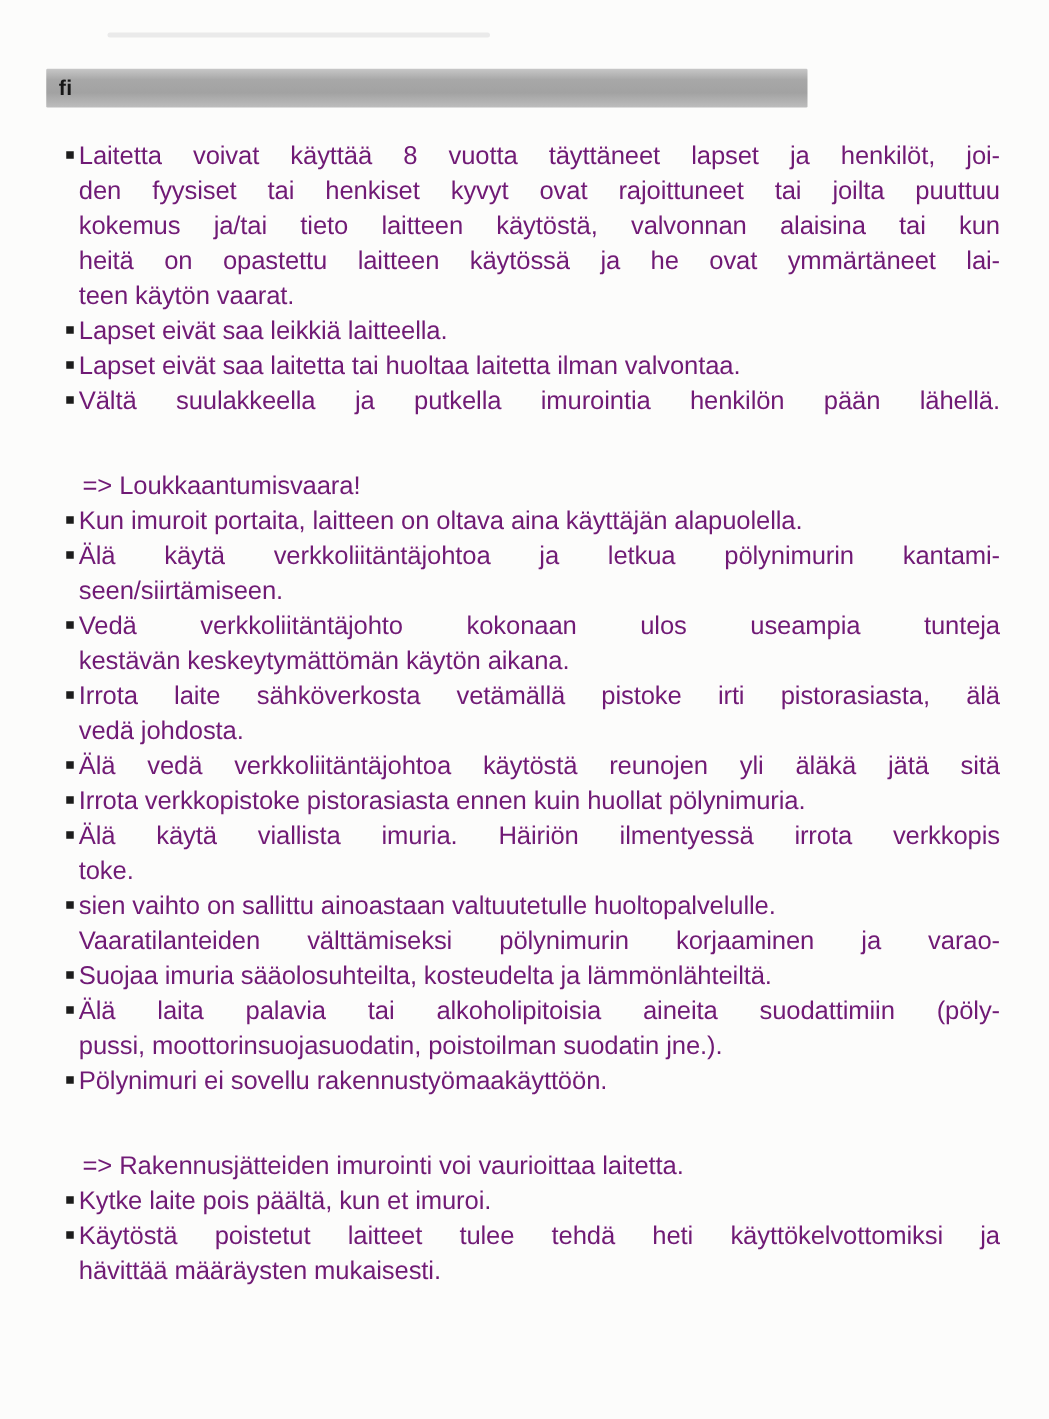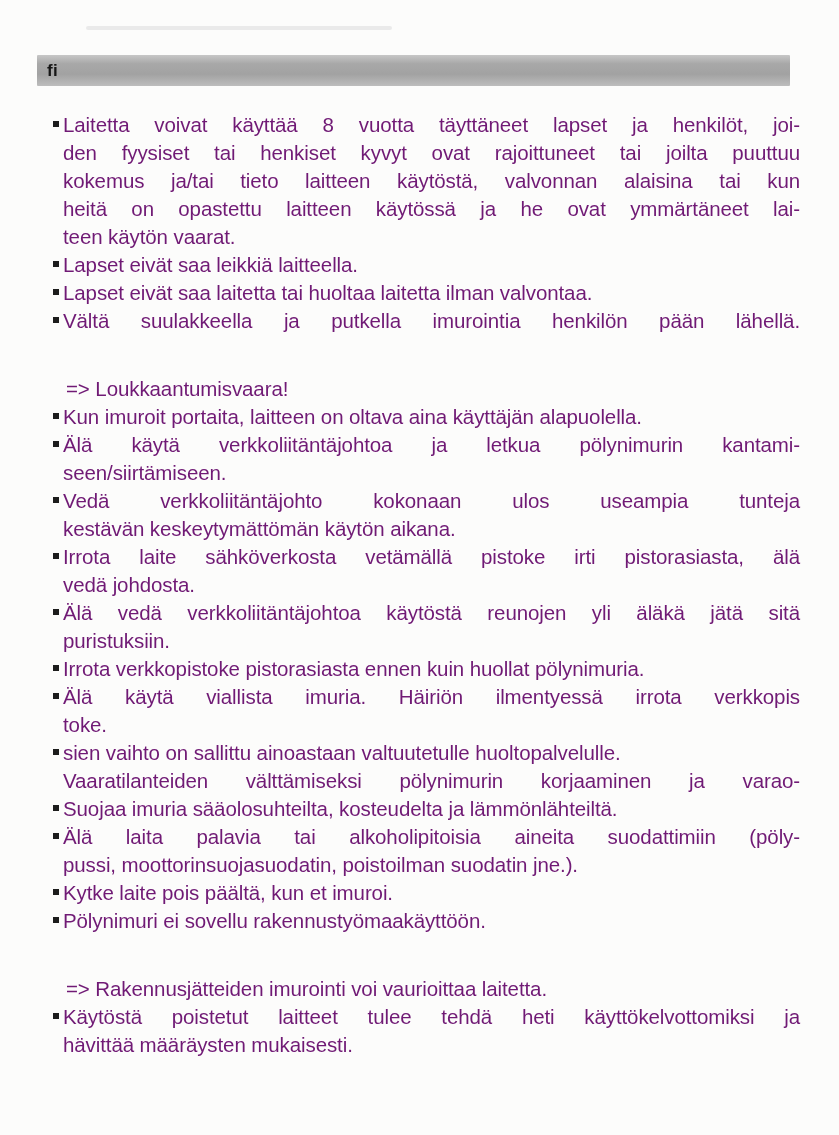--- a/index.html
+++ b/index.html
@@ -12,21 +12,21 @@
   }
   
   .scan-streak {
     position: absolute; left: 86px; top: 26px;
     width: 306px; height: 4px;
     background: #eaeaea; border-radius: 2px;
   }
   
   .lang-bar {
     position: absolute; left: 37px; top: 55px;
-    width: 753px; height: 31px;
+    width: 609px; height: 31px;
     background: linear-gradient(180deg, #c7c7c7 0%, #a8a8a8 28%, #a2a2a2 62%, #bdbdbd 100%);
     display: flex; align-items: center;
     border-radius: 1px;
   }
   .lang-label {
     font-size: 17px; font-weight: bold; color: #161616;
     margin-left: 10px; letter-spacing: 0.3px;
   }
   
   .content {
@@ -92,21 +92,20 @@
       <div class="ln">kestävän keskeytymättömän käytön aikana.</div>
     </div>
     <div class="item">
       <span class="bullet"></span>
       <div class="ln just">Irrota laite sähköverkosta vetämällä pistoke irti pistorasiasta, älä</div>
       <div class="ln">vedä johdosta.</div>
     </div>
     <div class="item">
       <span class="bullet"></span>
       <div class="ln just">Älä vedä verkkoliitäntäjohtoa käytöstä reunojen yli äläkä jätä sitä</div>
-      <div class="ln">puristuksiin.</div>
     </div>
     <div class="item">
       <span class="bullet"></span>
       <div class="ln">Irrota verkkopistoke pistorasiasta ennen kuin huollat pölynimuria.</div>
     </div>
     <div class="item">
       <span class="bullet"></span>
       <div class="ln just">Älä käytä viallista imuria. Häiriön ilmentyessä irrota verkkopis</div>
       <div class="ln">toke.</div>
     </div>
@@ -119,25 +118,25 @@
       <span class="bullet"></span>
       <div class="ln">Suojaa imuria sääolosuhteilta, kosteudelta ja lämmönlähteiltä.</div>
     </div>
     <div class="item">
       <span class="bullet"></span>
       <div class="ln just">Älä laita palavia tai alkoholipitoisia aineita suodattimiin (pöly-</div>
       <div class="ln">pussi, moottorinsuojasuodatin, poistoilman suodatin jne.).</div>
     </div>
     <div class="item">
       <span class="bullet"></span>
-      <div class="ln">Kytke laite pois päältä, kun et imuroi.</div>
+      <div class="ln">Pölynimuri ei sovellu rakennustyömaakäyttöön.</div>
+      <div class="ln note">=&gt; Rakennusjätteiden imurointi voi vaurioittaa laitetta.</div>
     </div>
     <div class="item">
       <span class="bullet"></span>
-      <div class="ln">Pölynimuri ei sovellu rakennustyömaakäyttöön.</div>
-      <div class="ln note">=&gt; Rakennusjätteiden imurointi voi vaurioittaa laitetta.</div>
+      <div class="ln">Kytke laite pois päältä, kun et imuroi.</div>
     </div>
     <div class="item">
       <span class="bullet"></span>
       <div class="ln just">Käytöstä poistetut laitteet tulee tehdä heti käyttökelvottomiksi ja</div>
       <div class="ln">hävittää määräysten mukaisesti.</div>
     </div>
   </div>
 
 </body></html>

